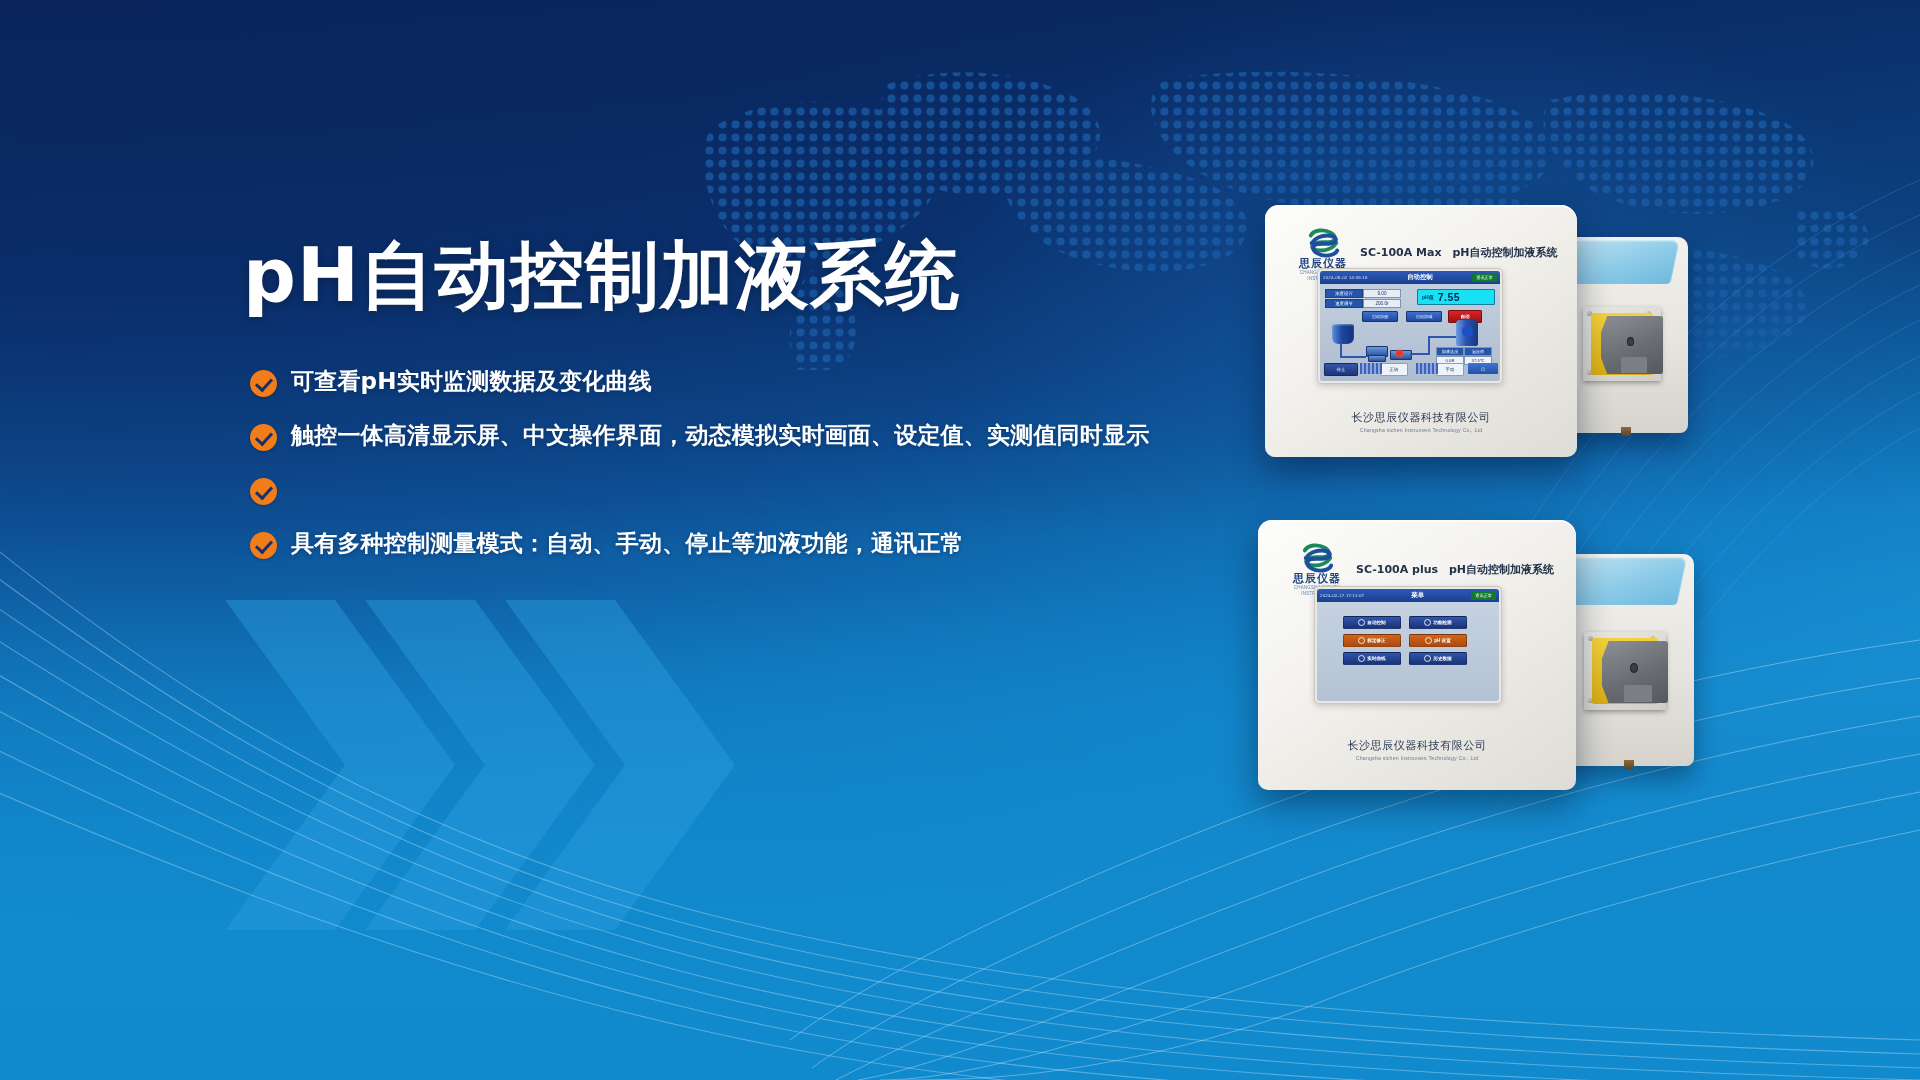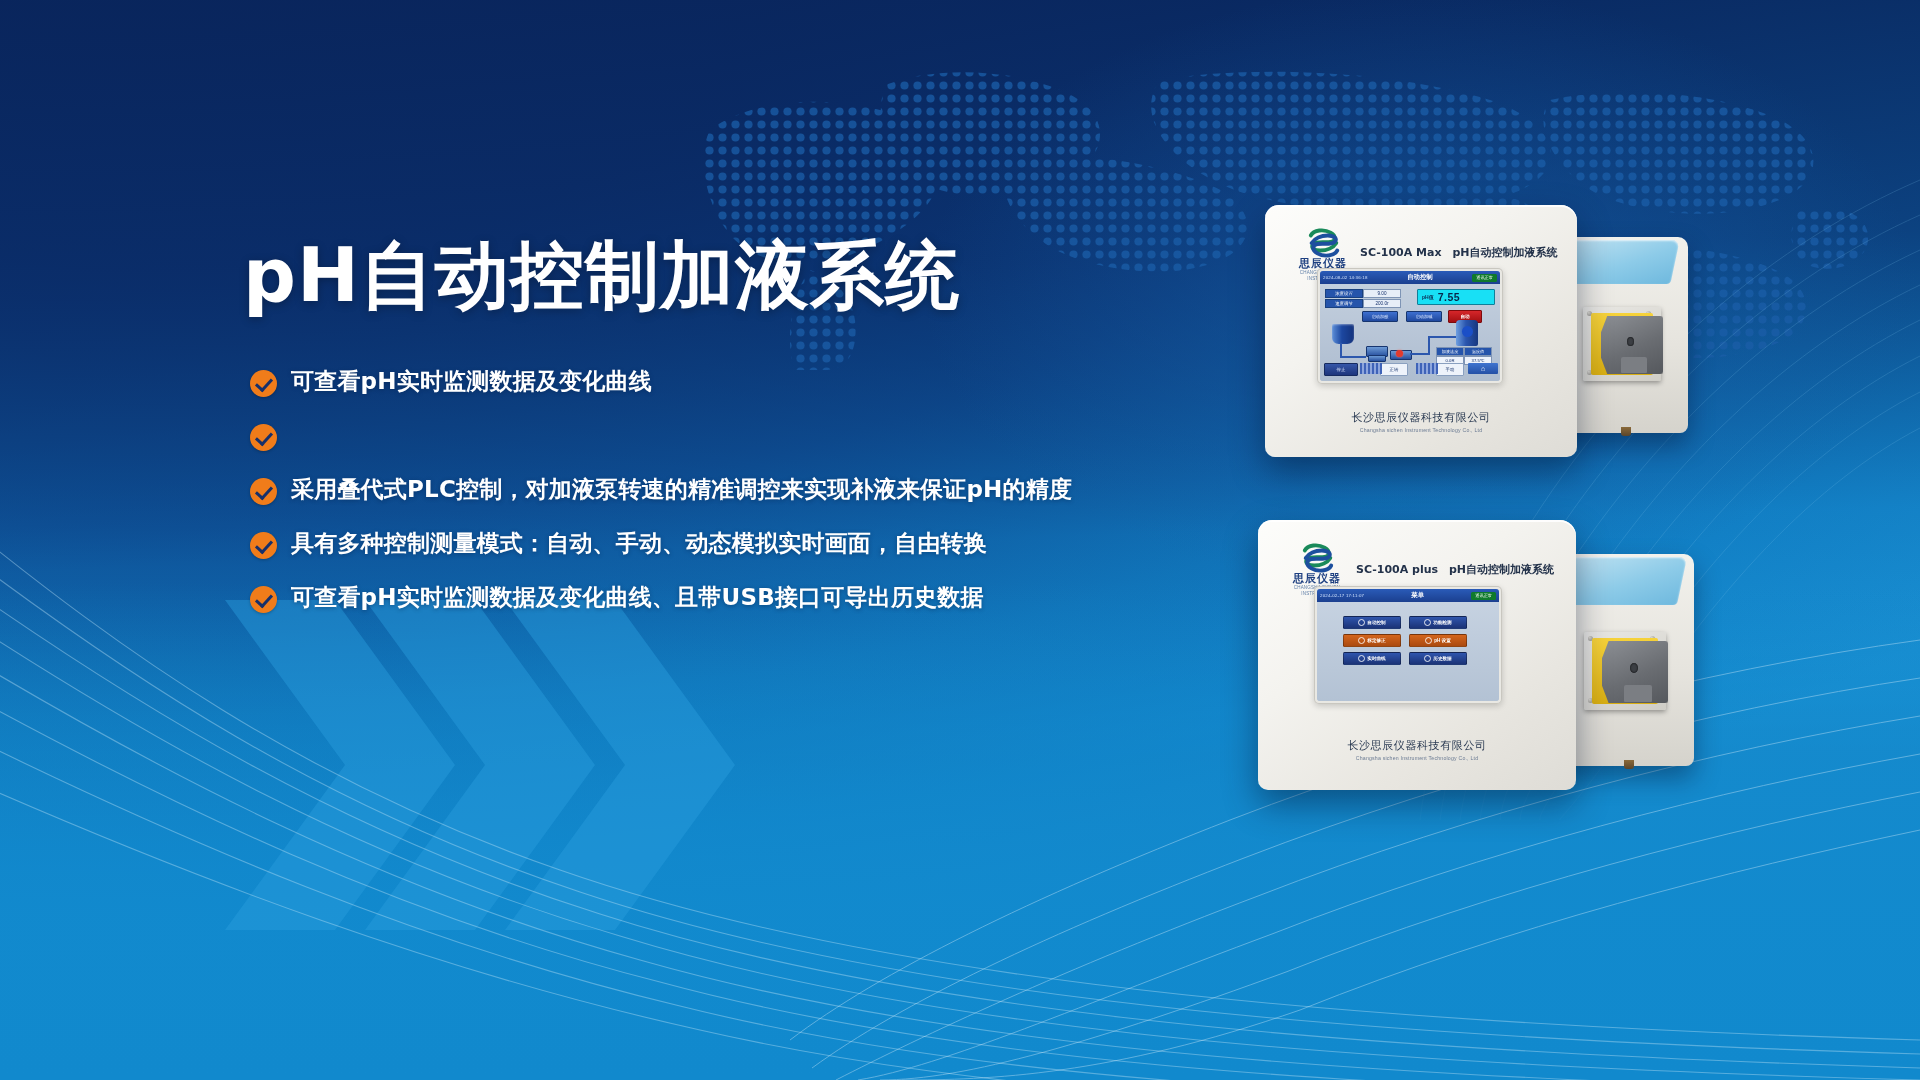--- a/index.html
+++ b/index.html
@@ -253,32 +253,28 @@
   <div class="content">
     <div class="title">pH自动控制加液系统</div>
 
     <div class="bullets">
       <div class="bullet">
         <span class="chk"></span>
         <span class="btext">可查看pH实时监测数据及变化曲线</span>
       </div>
       <div class="bullet">
         <span class="chk"></span>
+        <span class="btext">触控一体高清显示屏、中文操作界面，动态模拟实时画面、设定值、实测值同时显示</span>
       </div>
       <div class="bullet">
         <span class="chk"></span>
-        <span class="btext">采用叠代式PLC控制，对加液泵转速的精准调控来实现补液来保证pH的精度</span>
       </div>
       <div class="bullet">
         <span class="chk"></span>
-        <span class="btext">具有多种控制测量模式：自动、手动、动态模拟实时画面，自由转换</span>
-      </div>
-      <div class="bullet">
-        <span class="chk"></span>
-        <span class="btext">可查看pH实时监测数据及变化曲线、且带USB接口可导出历史数据</span>
+        <span class="btext">具有多种控制测量模式：自动、手动、停止等加液功能，通讯正常</span>
       </div>
     </div>
   </div>
 
   <div class="device" style="left:1265px;top:205px;width:450px;height:260px;">
 
     <div class="dev-side" style="left:293px;top:32px;width:130px;height:196px;"></div>
     <div class="dev-side-top" style="left:300px;top:35px;width:110px;height:44px;transform:skewX(-12deg);"></div>
 
     <div class="pump" style="left:318px;top:102px;width:100px;height:80px;">

